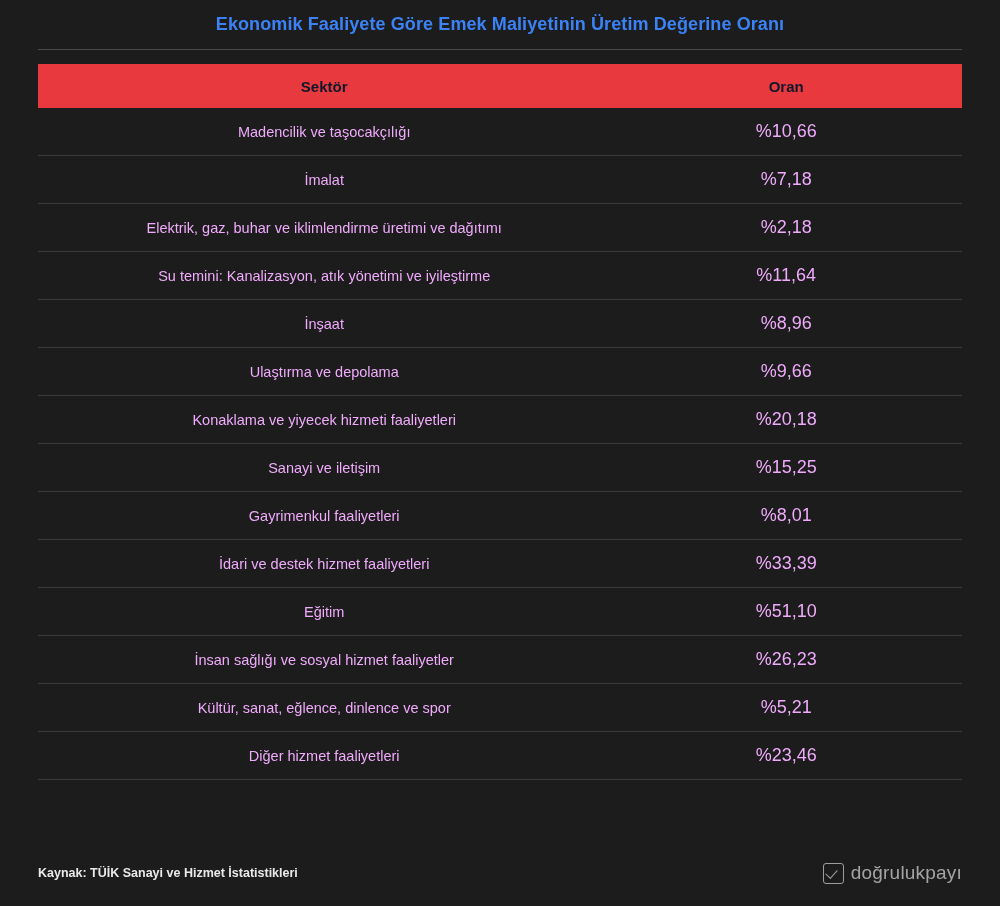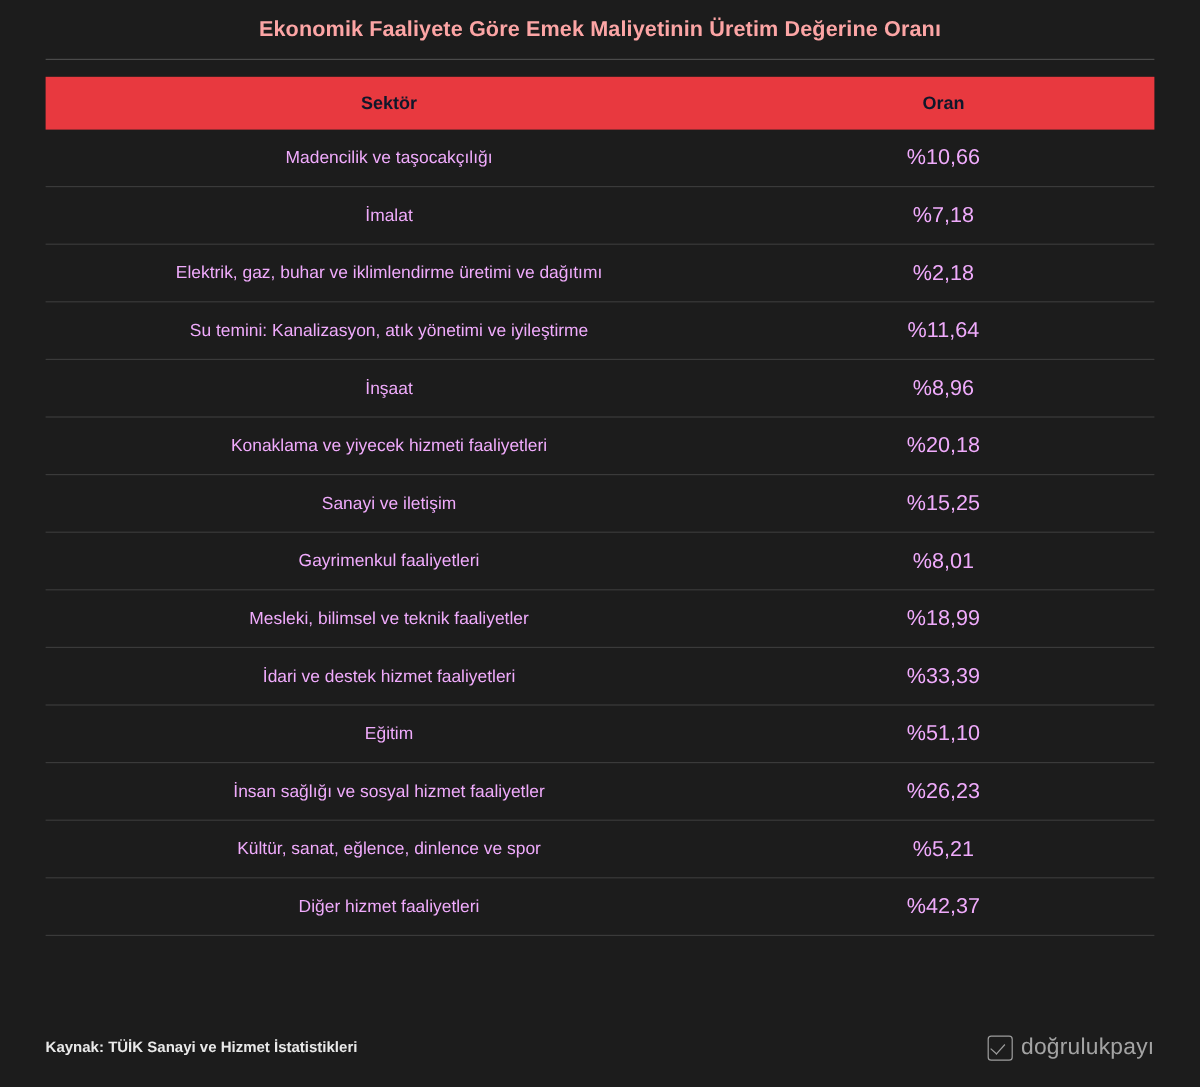--- a/index.html
+++ b/index.html
@@ -20,21 +20,21 @@
     height: 906px;
     box-sizing: border-box;
     padding: 0 38px;
     display: flex;
     flex-direction: column;
   }
   .chart-title {
     text-align: center;
     font-size: 18px;
     font-weight: bold;
-    color: #fca5a5;
+    color: #3b82f6;
     padding-top: 14px;
     padding-bottom: 14px;
     letter-spacing: 0.1px;
   }
   .title-rule {
     height: 1px;
     background: #4a4a4a;
     margin-bottom: 14px;
   }
   table.data-table {
@@ -142,54 +142,54 @@
       </tr>
       <tr>
         <td class="cell-label">Su temini: Kanalizasyon, atık yönetimi ve iyileştirme</td>
         <td class="cell-value">%11,64</td>
       </tr>
       <tr>
         <td class="cell-label">İnşaat</td>
         <td class="cell-value">%8,96</td>
       </tr>
       <tr>
+        <td class="cell-label">Ulaştırma ve depolama</td>
+        <td class="cell-value">%9,66</td>
+      </tr>
+      <tr>
         <td class="cell-label">Konaklama ve yiyecek hizmeti faaliyetleri</td>
         <td class="cell-value">%20,18</td>
       </tr>
       <tr>
         <td class="cell-label">Sanayi ve iletişim</td>
         <td class="cell-value">%15,25</td>
       </tr>
       <tr>
         <td class="cell-label">Gayrimenkul faaliyetleri</td>
         <td class="cell-value">%8,01</td>
       </tr>
       <tr>
-        <td class="cell-label">Mesleki, bilimsel ve teknik faaliyetler</td>
-        <td class="cell-value">%18,99</td>
-      </tr>
-      <tr>
         <td class="cell-label">İdari ve destek hizmet faaliyetleri</td>
         <td class="cell-value">%33,39</td>
       </tr>
       <tr>
         <td class="cell-label">Eğitim</td>
         <td class="cell-value">%51,10</td>
       </tr>
       <tr>
         <td class="cell-label">İnsan sağlığı ve sosyal hizmet faaliyetler</td>
         <td class="cell-value">%26,23</td>
       </tr>
       <tr>
         <td class="cell-label">Kültür, sanat, eğlence, dinlence ve spor</td>
         <td class="cell-value">%5,21</td>
       </tr>
       <tr>
         <td class="cell-label">Diğer hizmet faaliyetleri</td>
-        <td class="cell-value">%42,37</td>
+        <td class="cell-value">%23,46</td>
       </tr>
     </tbody>
   </table>
 
   <div class="footer">
     <div class="source-text">Kaynak: TÜİK Sanayi ve Hizmet İstatistikleri</div>
     <div class="brand">
       <span class="brand-mark"></span>
       <span class="brand-text">doğrulukpayı</span>
     </div>

